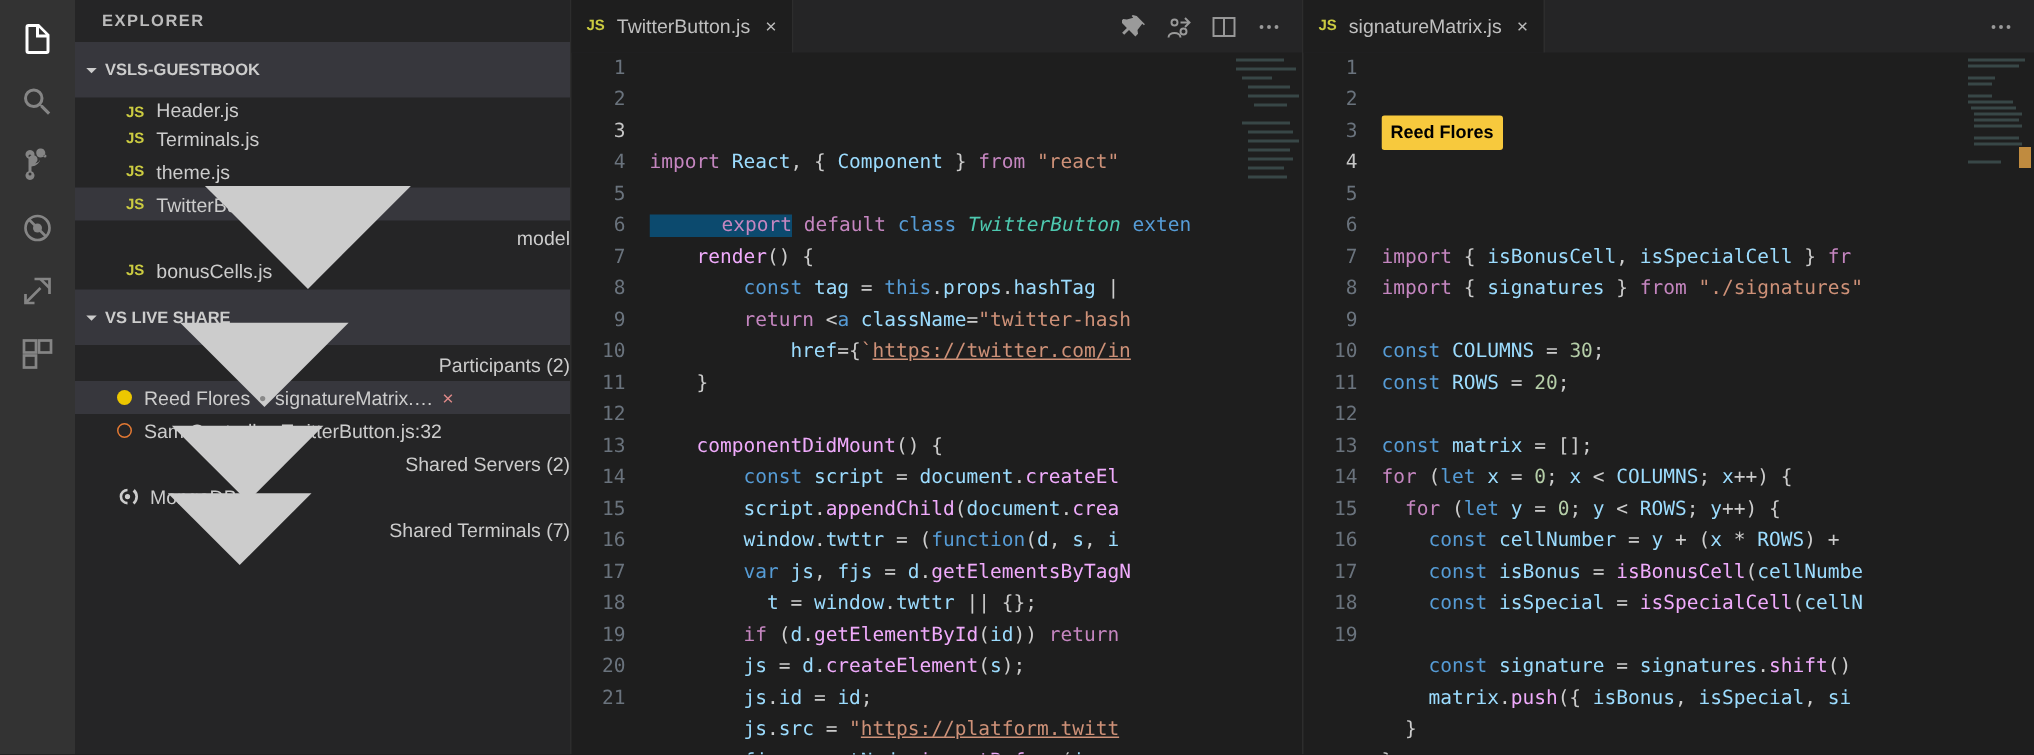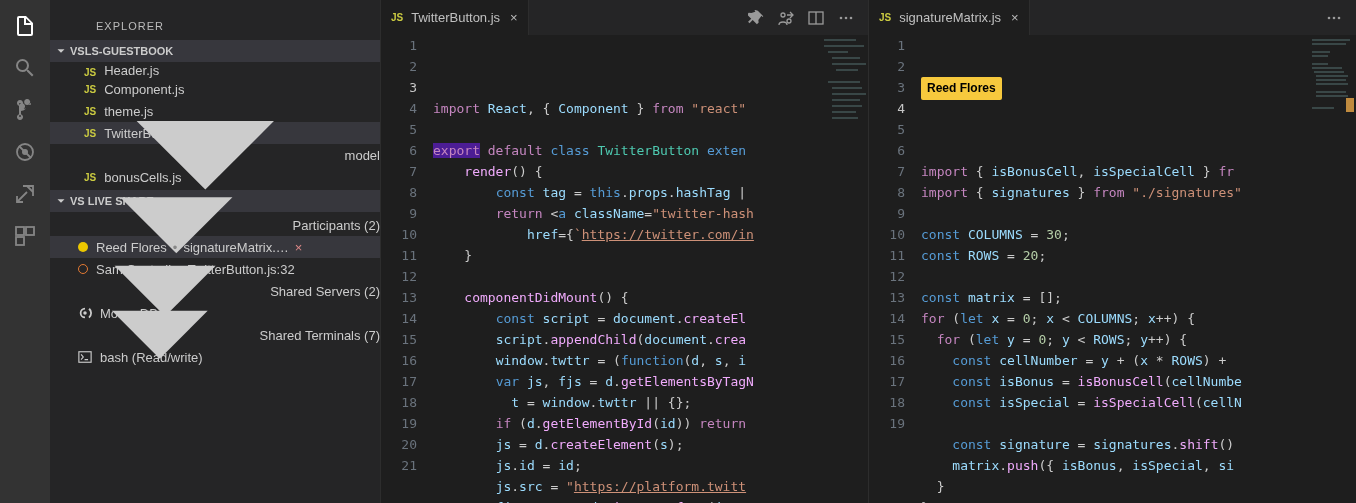--- a/index.html
+++ b/index.html
@@ -12,25 +12,25 @@
 .activity-bar {
   width: 50px; background: #333333; display: flex; flex-direction: column;
   align-items: center; gap: 18px; padding-top: 14px;
 }
 .activity-bar .icon { width: 24px; height: 24px; color: #858585; cursor: pointer; }
 .activity-bar .icon.active { color: #fff; }
 .explorer {
   width: 330px; background: #252526; display: flex; flex-direction: column;
 }
 .explorer-title {
-  padding: 20px 18px 8px; font-size: 11px; letter-spacing: 1px;
-  color: #bbb; font-weight: 400; margin-left: 28px;
+  padding: 8px 18px 8px; font-size: 11px; letter-spacing: 1px;
+  color: #bbb; font-weight: 700;
 }
 .section-header {
-  display: flex; align-items: center; padding: 2px 4px; height: 22px;
+  display: flex; align-items: center; padding: 2px 4px; height: 37px;
   background: #37373d; color: #ccc; font-size: 11px; font-weight: 700;
   cursor: pointer;
 }
 .section-header .chev { width: 14px; margin-right: 2px; }
 .tree { padding: 2px 0; }
 .tree-row {
   display: flex; align-items: center; height: 22px; padding-left: 22px;
   cursor: pointer; color: #ccc; font-size: 13px; white-space: nowrap;
 }
 .tree-row.selected { background: #37373d; }
@@ -75,23 +75,23 @@
 .gutter .ln { height: 21px; }
 .gutter .ln.cur { color: #c6c6c6; }
 .code { flex: 1; min-width: 0; overflow: hidden; white-space: pre; position: relative; }
 .code .line { height: 21px; }
 .k-purple { color: #c586c0; }
 .k-yellow { color: #f0abfc; }
 .k-blue { color: #569cd6; }
 .k-var { color: #9cdcfe; }
 .k-str { color: #ce9178; }
 .k-str u { text-decoration: underline; }
-.k-type { color: #4ec9b0; }
+.k-type { color: #4ec9b0; font-style: italic; }
 .k-num { color: #b5cea8; }
-.sel { background: #4c1d95; }
+.sel { background: #0c4a6e; padding-left: 48px; }
 .user-label {
   position: absolute; background: #f7c93d; color: #000;
   padding: 1px 6px; font-size: 12px; font-weight: 700; border-radius: 2px;
   font-family: -apple-system, Arial, sans-serif;
 }
 .row-x { margin-left: 6px; color: #d88; }
 .dot-sep { color: #888; margin: 0 6px; }
 .minimarker {
   position: absolute; right: 2px; width: 8px; height: 14px; background: #c08b3f;
 }
@@ -143,21 +143,21 @@
       </svg>
     <span>VSLS-GUESTBOOK</span>
   </div>
   <div class="tree" id="guestbook-tree">
       <div class="tree-row indent" style="height: 14px; overflow: hidden; align-items: flex-end;">
         <span class="js-badge">JS</span>
         <span>Header.js</span>
       </div>
       <div class="tree-row indent">
         <span class="js-badge">JS</span>
-        <span>Component.js</span>
+        <span>Terminals.js</span>
       </div>
       <div class="tree-row indent">
         <span class="js-badge">JS</span>
         <span>theme.js</span>
       </div>
       <div class="tree-row indent selected">
         <span class="js-badge">JS</span>
         <span>TwitterButton.js</span>
       </div>
       <div class="tree-row folder">
@@ -208,27 +208,20 @@
       <svg class="row-icon" viewBox="0 0 16 16">
           <path d="M2 8a6 6 0 0 1 6-6v2a4 4 0 0 0 0 8v2a6 6 0 0 1-6-6zm6-2a2 2 0 1 1 0 4 2 2 0 0 1 0-4zm5.3-3.3l-1.4 1.4A5.97 5.97 0 0 1 14 8a5.97 5.97 0 0 1-2.1 4.6l1.4 1.4A7.97 7.97 0 0 0 16 8a7.97 7.97 0 0 0-2.7-6z"></path>
         </svg>
       <span>MongoDB</span>
     </div>
     <div class="liveshare-row">
       <svg class="chev" viewBox="0 0 16 16" fill="currentColor">
           <path d="M4 6l4 4 4-4z"></path>
         </svg>
       <span>Shared Terminals (7)</span>
-    </div>
-    <div class="liveshare-row indent">
-      <svg class="row-icon" viewBox="0 0 16 16">
-          <rect x="1" y="2" width="14" height="12" fill="none" stroke="currentColor" stroke-width="1.3"></rect>
-          <path d="M3.5 5l2.5 3-2.5 3M7.5 11h4" stroke="currentColor" stroke-width="1.3" fill="none"></path>
-        </svg>
-      <span>bash (Read/write)</span>
     </div>
   </div>
 </div>
 
 <div class="editors">
 
   <div class="editor">
     <div class="tabbar">
       <div class="tab">
         <span class="js-badge">JS</span>

